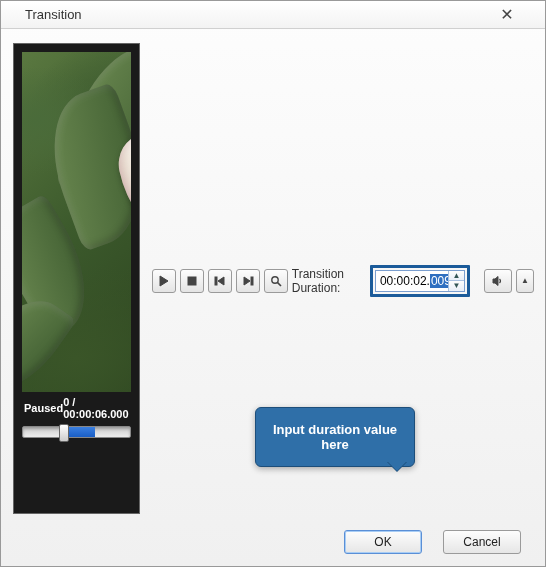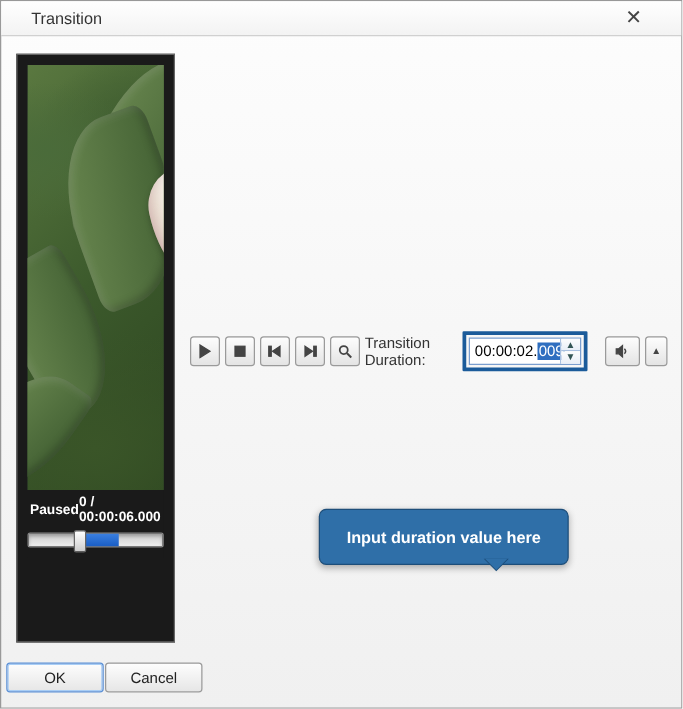--- a/index.html
+++ b/index.html
@@ -185,21 +185,21 @@
     background:linear-gradient(#fdfdfd,#e8eef7);font-size:8px;color:#355;
   }
   .spin-btns div:first-child{border-bottom:1px solid #a8c0e0}
   .vol-group{display:flex;gap:4px;margin-left:10px}
 
   
   .callout{
     position:absolute;
     top:378px; 
     left:254px;
-    width:200px;
+    width:160px;
     background:#2f6fa8;
     border:1px solid #1d4e7a;
     border-radius:6px;
     color:#fff;font-size:13px;font-weight:bold;
     padding:14px 10px;text-align:center;
     box-shadow:0 2px 6px rgba(0,0,0,.3);
     z-index:20;
   }
   .callout::after{
     content:"";position:absolute;
@@ -208,22 +208,22 @@
     border-top-color:#2f6fa8;
   }
   .callout::before{
     content:"";position:absolute;
     bottom:-16px;left:131px;
     border:10px solid transparent;
     border-top-color:#1d4e7a;
   }
 
   .footer{
-    display:flex;justify-content:flex-start;gap:1px;
-    padding:8px 4px 12px;
+    display:flex;justify-content:flex-end;gap:21px;
+    padding:8px 24px 12px;
   }
   .footer .fbtn{
     min-width:78px;height:24px;
     background:linear-gradient(#fdfdfd,#e6e6e6);
     border:1px solid #9a9a9a;border-radius:3px;
     display:flex;align-items:center;justify-content:center;
     font-size:12px;color:#222;
   }
   .footer .fbtn.primary{
     border-color:#5a8fd6;

